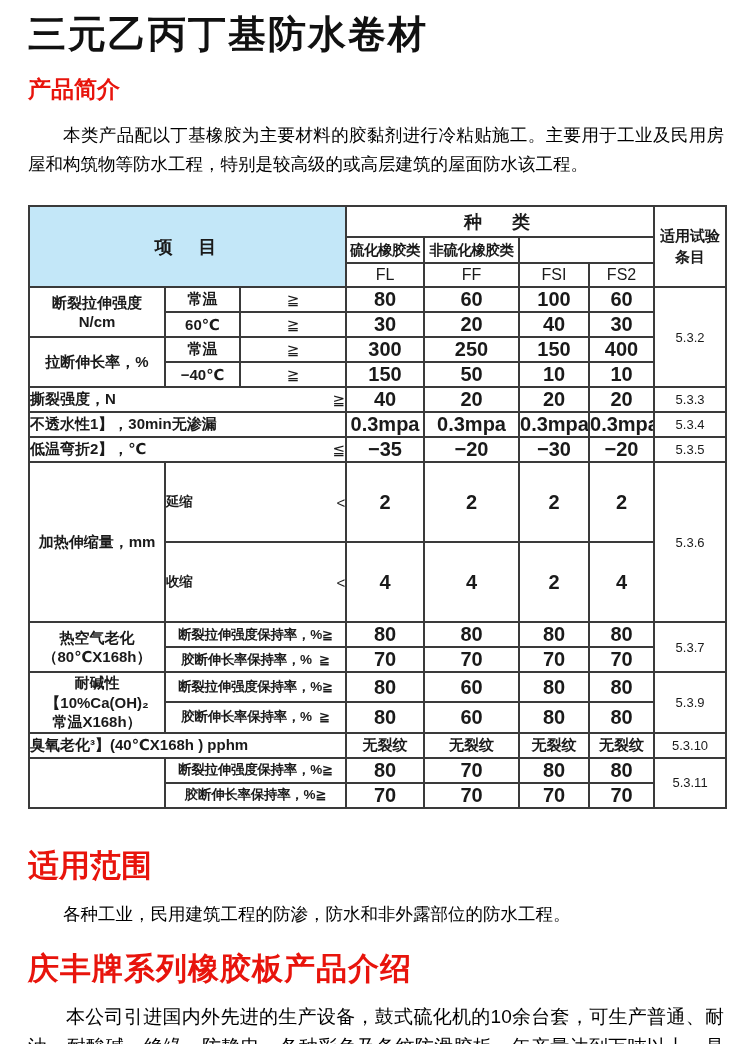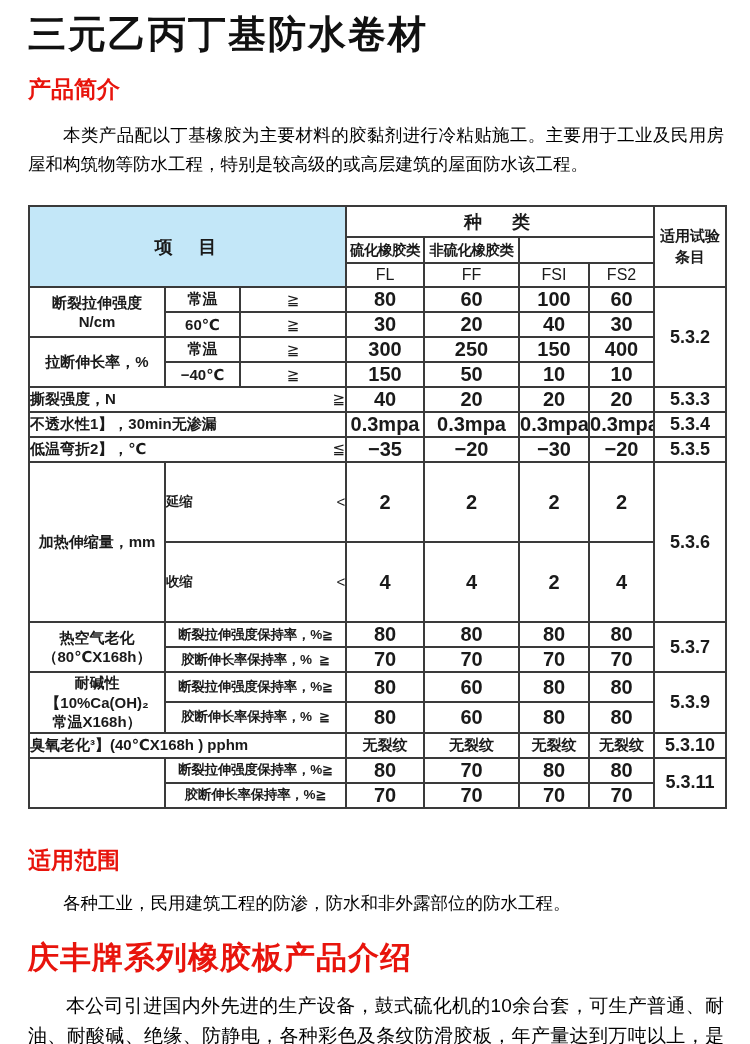--- a/index.html
+++ b/index.html
@@ -4,21 +4,21 @@
 <style>
   html,body{margin:0;padding:0;background:#ffffff;}
   body{
     width:750px;box-sizing:border-box;padding:0 26px 20px 28px;
     color:var(--text-black,#1a1a1a);
     font-family:"Liberation Sans","DejaVu Sans",sans-serif;
   }
   h1.page-title{font-size:38px;line-height:44px;font-weight:900;margin:12px 0 18px;letter-spacing:2px;color:#111;}
   .red-h{color:var(--accent-red,#e8140c);font-weight:900;margin:0;}
   .h-intro{font-size:23px;margin:18px 0 16px;}
-  .h-scope{font-size:23px;margin:36px 0 0;}
+  .h-scope{font-size:31px;margin:36px 0 0;}
   .h-rubber{font-size:31px;line-height:36px;margin:22px 0 0;letter-spacing:1px;}
   p.body-text{font-size:17.5px;line-height:29px;margin:13px 0 0;text-align:justify;color:#000000;}
   p.indent{text-indent:2em;}
   p.rubber-body{font-size:19px;line-height:30px;margin:15px 0 0;}
   table.spec-table{
     border-collapse:collapse;table-layout:fixed;width:697px;margin-top:26px;
   }
   .spec-table th,.spec-table td{
     border:2px solid var(--border-dark,#3a3a3a);
     padding:0;vertical-align:middle;text-align:center;overflow:hidden;
@@ -28,25 +28,25 @@
   .blue{background:var(--header-blue,#c3e7f8);font-size:18px;font-weight:bold;letter-spacing:4px;}
   .cat{font-size:18px;font-weight:bold;letter-spacing:6px;}
   .app{font-size:15px;font-weight:bold;white-space:pre-line;line-height:1.35;}
   .subhead{font-size:14.5px;font-weight:bold;letter-spacing:-0.5px;}
   .grade{font-size:16px;font-weight:500;}
   .group{font-size:15px;font-weight:bold;white-space:pre-line;line-height:1.3;}
   .cond{font-size:15px;font-weight:bold;text-align:left;padding-left:8px;}
   .sym{text-align:right;padding-right:12px;font-size:15px;font-weight:400;}
   .val{font-size:20px;font-weight:bold;}
   .crack{font-size:15px;font-weight:bold;}
-  .ref{font-size:18px;font-weight:700;}
+  .ref{font-size:13px;font-weight:400;}
   .labelcell,.subcell{text-align:left;padding:0 10px 0 8px;}
   .labelcell{font-size:15px;font-weight:bold;}
   .subcell{font-size:13.5px;font-weight:bold;white-space:pre-wrap;letter-spacing:-0.3px;}
-  .flexlab{display:flex;justify-content:space-between;align-items:flex-start;width:100%;}
+  .flexlab{display:flex;justify-content:space-between;align-items:flex-end;width:100%;}
   .symr{font-weight:400;font-size:15px;flex:none;}
 </style>
 </head>
 <body>
 
 <h1 class="page-title">三元乙丙丁基防水卷材</h1>
 
 <h2 class="red-h h-intro">产品简介</h2>
 <p class="body-text indent">本类产品配以丁基橡胶为主要材料的胶黏剂进行冷粘贴施工。主要用于工业及民用房屋和构筑物等防水工程，特别是较高级的或高层建筑的屋面防水该工程。</p>
 

